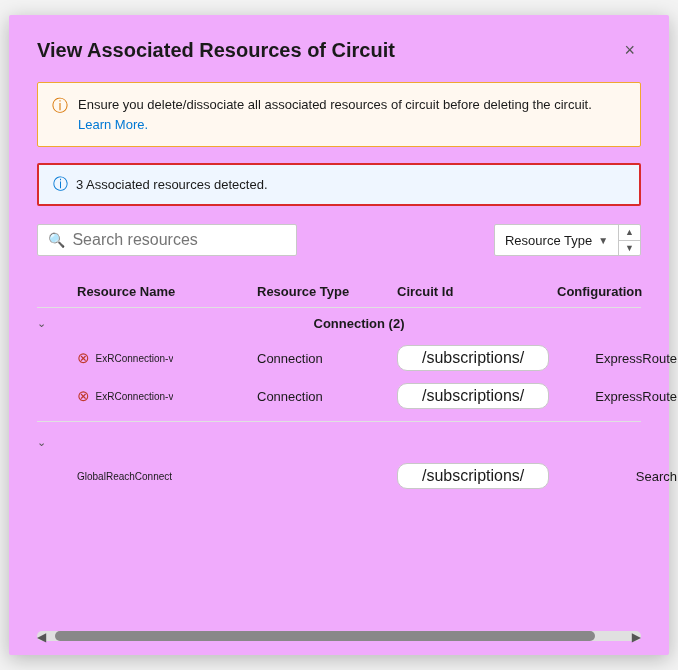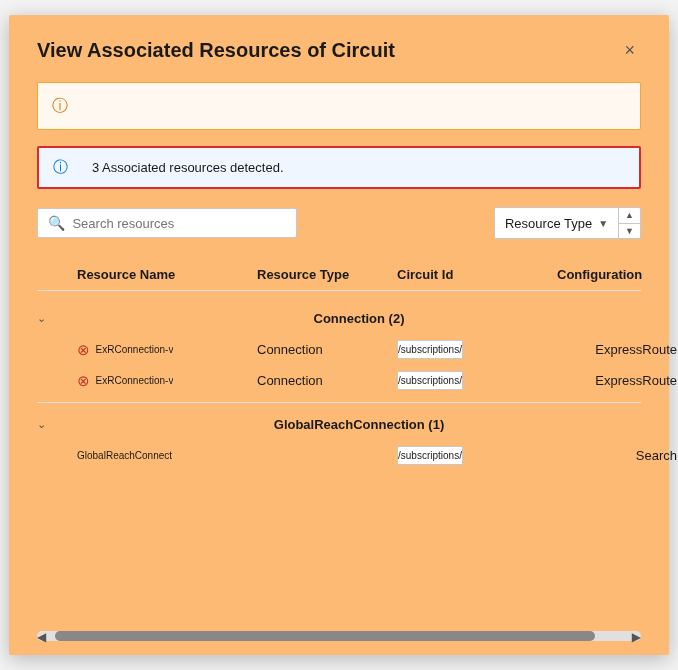--- a/index.html
+++ b/index.html
@@ -6,21 +6,21 @@
     body {
       font-family: 'Segoe UI', Arial, sans-serif;
       background: #f3f3f3;
       display: flex;
       align-items: center;
       justify-content: center;
       min-height: 100vh;
       font-size: 13px;
     }
     .dialog {
-      background: #fdba74;
+      background: #f0abfc;
       width: 660px;
       min-height: 640px;
       border-radius: 2px;
       box-shadow: 0 4px 20px rgba(0,0,0,0.25);
       display: flex;
       flex-direction: column;
       padding: 24px 28px 16px 28px;
     }
     .dialog-header {
       display: flex;
@@ -77,56 +77,55 @@
       gap: 8px;
       margin-bottom: 18px;
     }
     .detected-icon {
       color: #0078d4;
       font-size: 15px;
     }
     .detected-text {
       color: #1a1a1a;
       font-size: 13px;
-      margin-left: 16px;
     }
     .toolbar {
       display: flex;
       align-items: center;
       justify-content: space-between;
       margin-bottom: 20px;
     }
     .search-box {
       display: flex;
       align-items: center;
       border: 1px solid #c8c8c8;
       border-radius: 2px;
       padding: 6px 10px;
       width: 260px;
       gap: 7px;
       background: #fff;
     }
     .search-box input {
       border: none;
       outline: none;
-      font-size: 13px;
+      font-size: 16px;
       color: #aaa;
       width: 100%;
       background: transparent;
     }
     .search-icon {
       color: #888;
       font-size: 14px;
     }
     .table-header {
       display: grid;
       grid-template-columns: 40px 180px 140px 160px 120px;
       padding: 8px 0;
       border-bottom: 1px solid #e0e0e0;
-      margin-bottom: 12px;
+      margin-bottom: 0;
     }
     .table-header-cell {
       font-weight: 700;
       font-size: 13px;
       color: #1a1a1a;
     }
     .group-row {
       display: grid;
       grid-template-columns: 40px 1fr;
       padding: 8px 0;
@@ -171,23 +170,23 @@
       font-size: 13px;
       color: #1a1a1a;
     }
     .resource-id-cell {
       display: flex;
       align-items: center;
     }
     .resource-id-badge {
       background: #fff;
       border: 1px solid #c8c8c8;
-      border-radius: 0;
-      padding: 3px 0;
-      font-size: 10px;
+      border-radius: 10px;
+      padding: 3px 24px;
+      font-size: 16px;
       color: #1a1a1a;
       white-space: nowrap;
     }
     .config-cell {
       font-size: 13px;
       color: #1a1a1a;
       text-align: right;
     }
     .scrollbar-area {
       margin-top: auto;
@@ -274,20 +273,24 @@
 
 <div class="dialog">
 
   <div class="dialog-header">
     <span class="dialog-title">View Associated Resources of Circuit</span>
     <button class="close-btn">×</button>
   </div>
 
   <div class="info-banner">
     <span class="info-banner-icon">ⓘ</span>
+    <div class="info-banner-text">
+      <span>Ensure you delete/dissociate all associated resources of circuit before deleting the circuit.</span>
+      <a href="#">Learn More.</a>
+    </div>
   </div>
 
   <div class="detected-bar">
     <span class="detected-icon">ⓘ</span>
     <span class="detected-text">3 Associated resources detected.</span>
   </div>
 
   <div class="toolbar">
     <div class="search-box">
       <span class="search-icon">🔍</span>
@@ -341,21 +344,20 @@
     <div class="resource-id-cell">
       <span class="resource-id-badge">/subscriptions/</span>
     </div>
     <div class="config-cell">ExpressRoute</div>
   </div>
 
   <hr class="divider">
 
   <div class="group-row">
     <span class="chevron-icon">⌄</span>
-    <span class="group-label">GlobalReachConnection (1)</span>
   </div>
 
   <div class="data-row">
     <div></div>
     <div class="resource-name-cell">
       <span class="resource-name-text">GlobalReachConnect</span>
     </div>
     <div class="resource-type-cell"></div>
     <div class="resource-id-cell">
       <span class="resource-id-badge">/subscriptions/</span>

